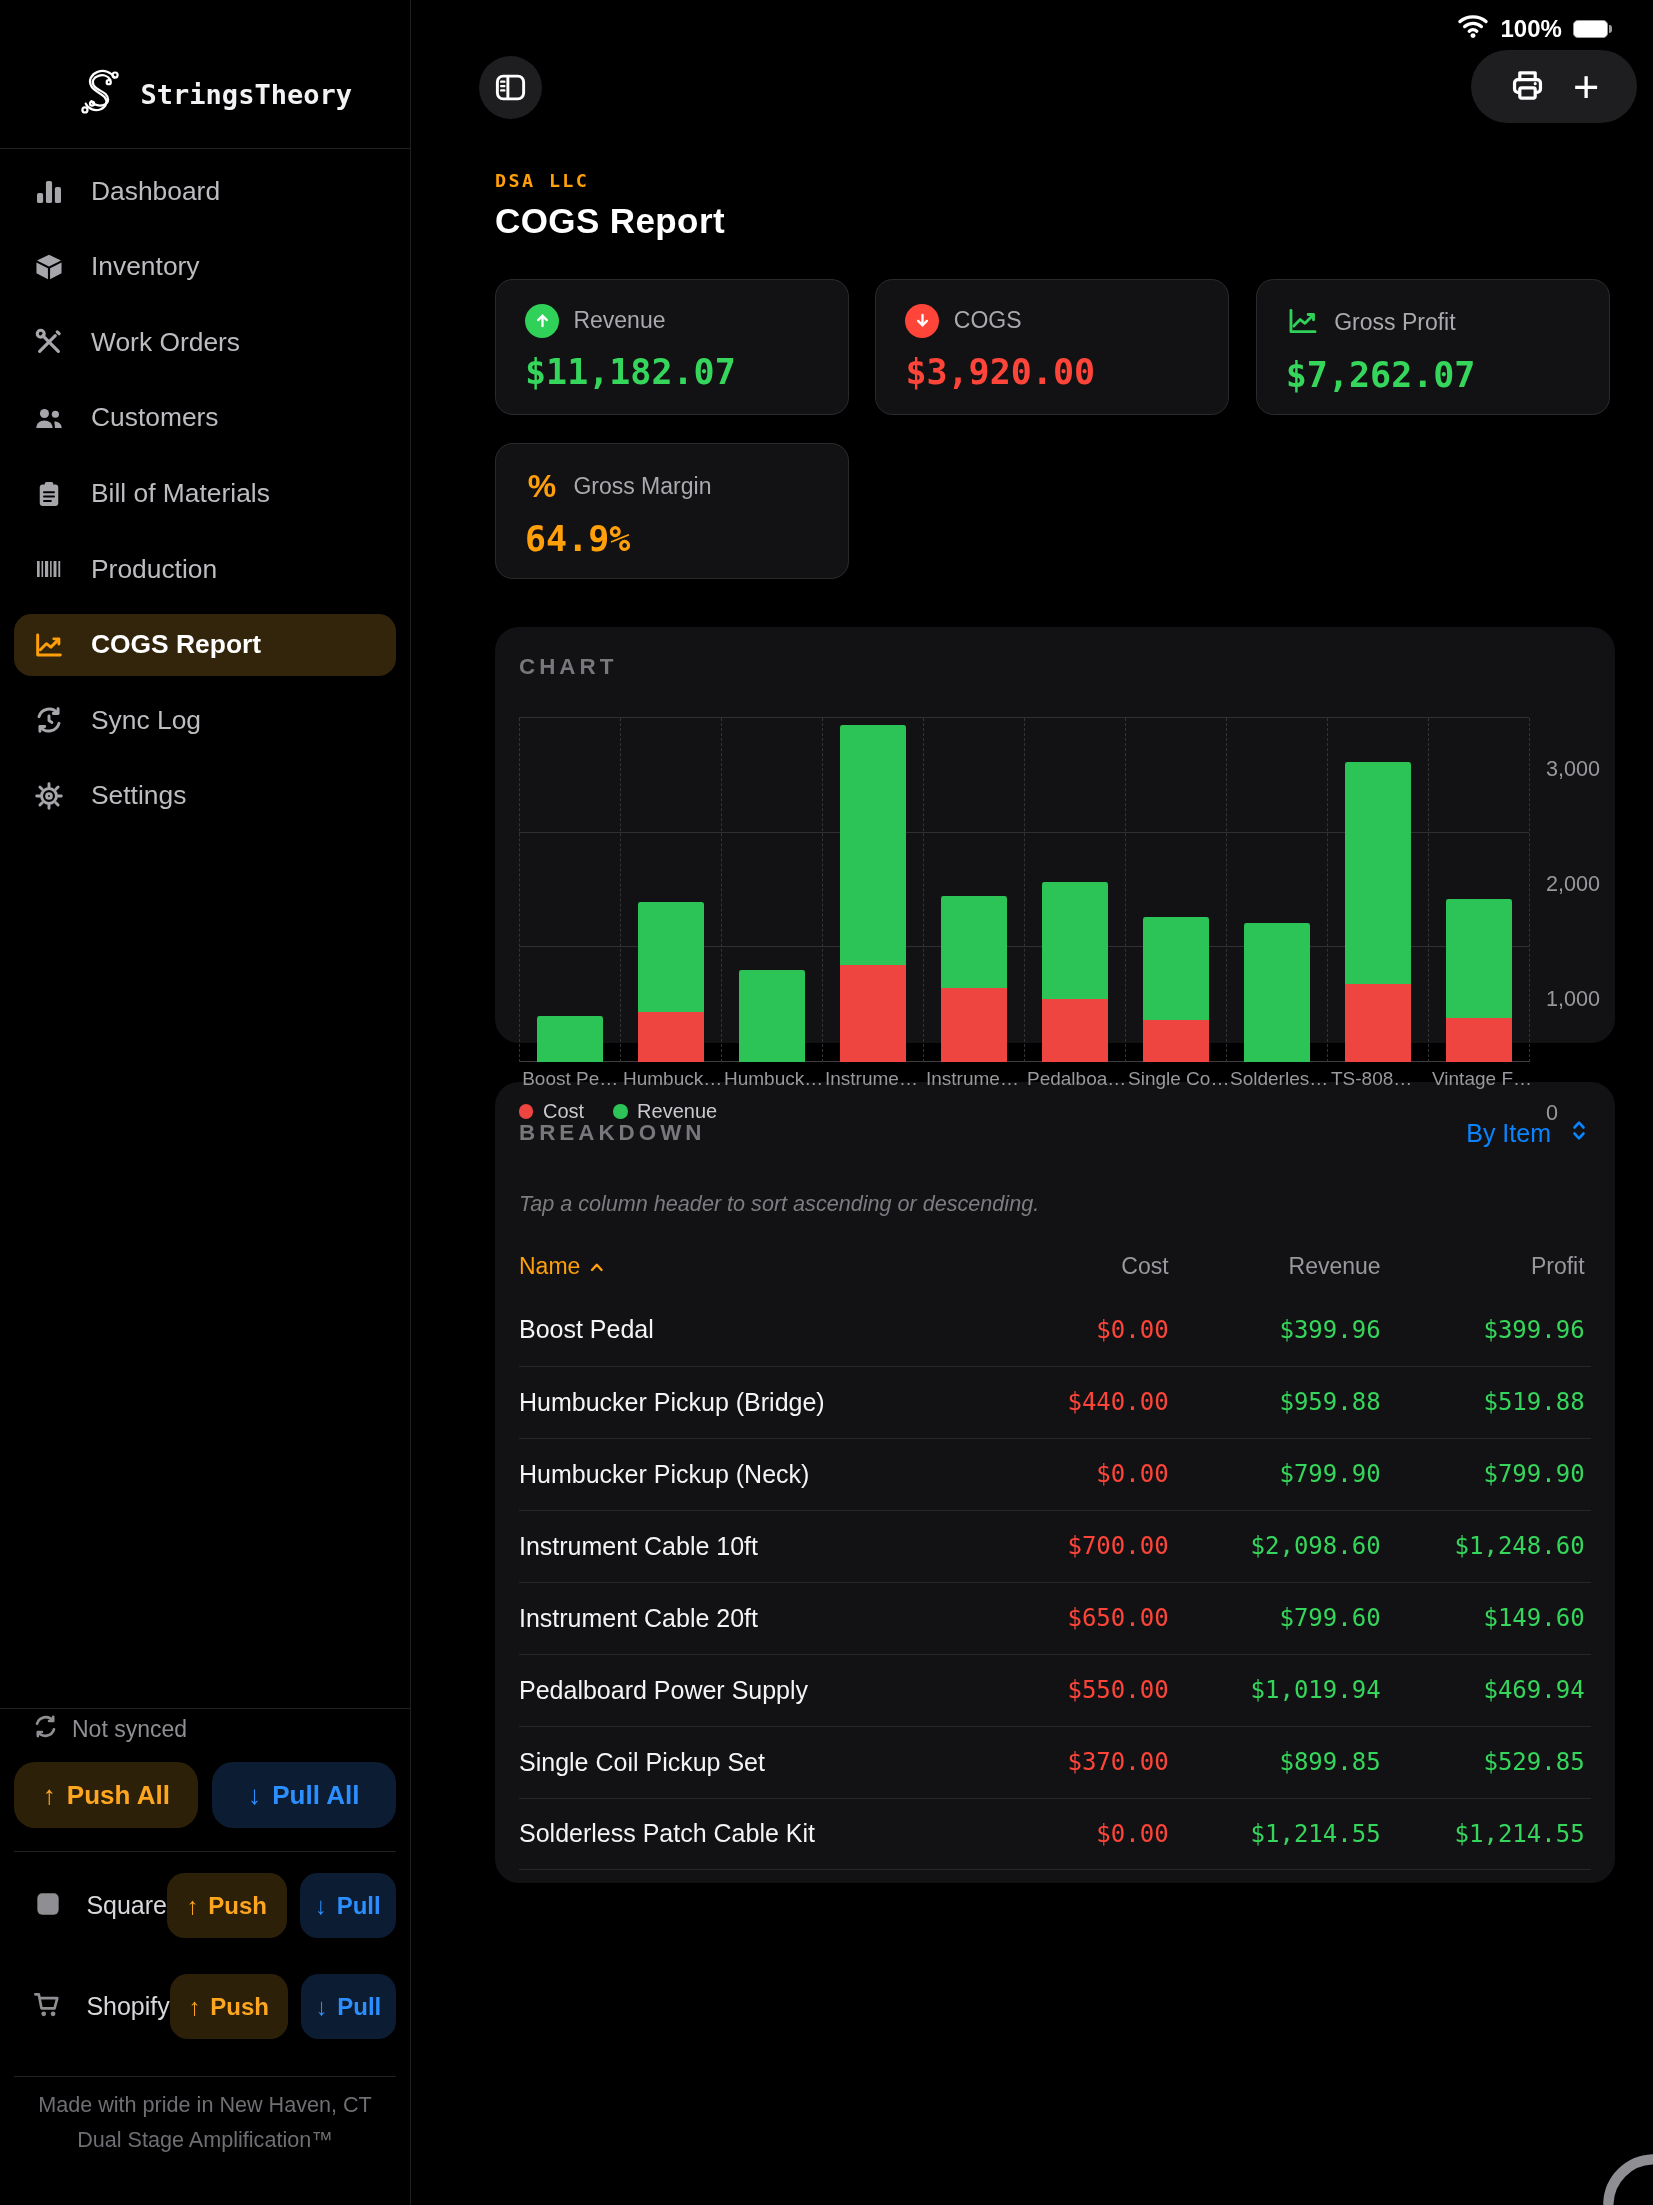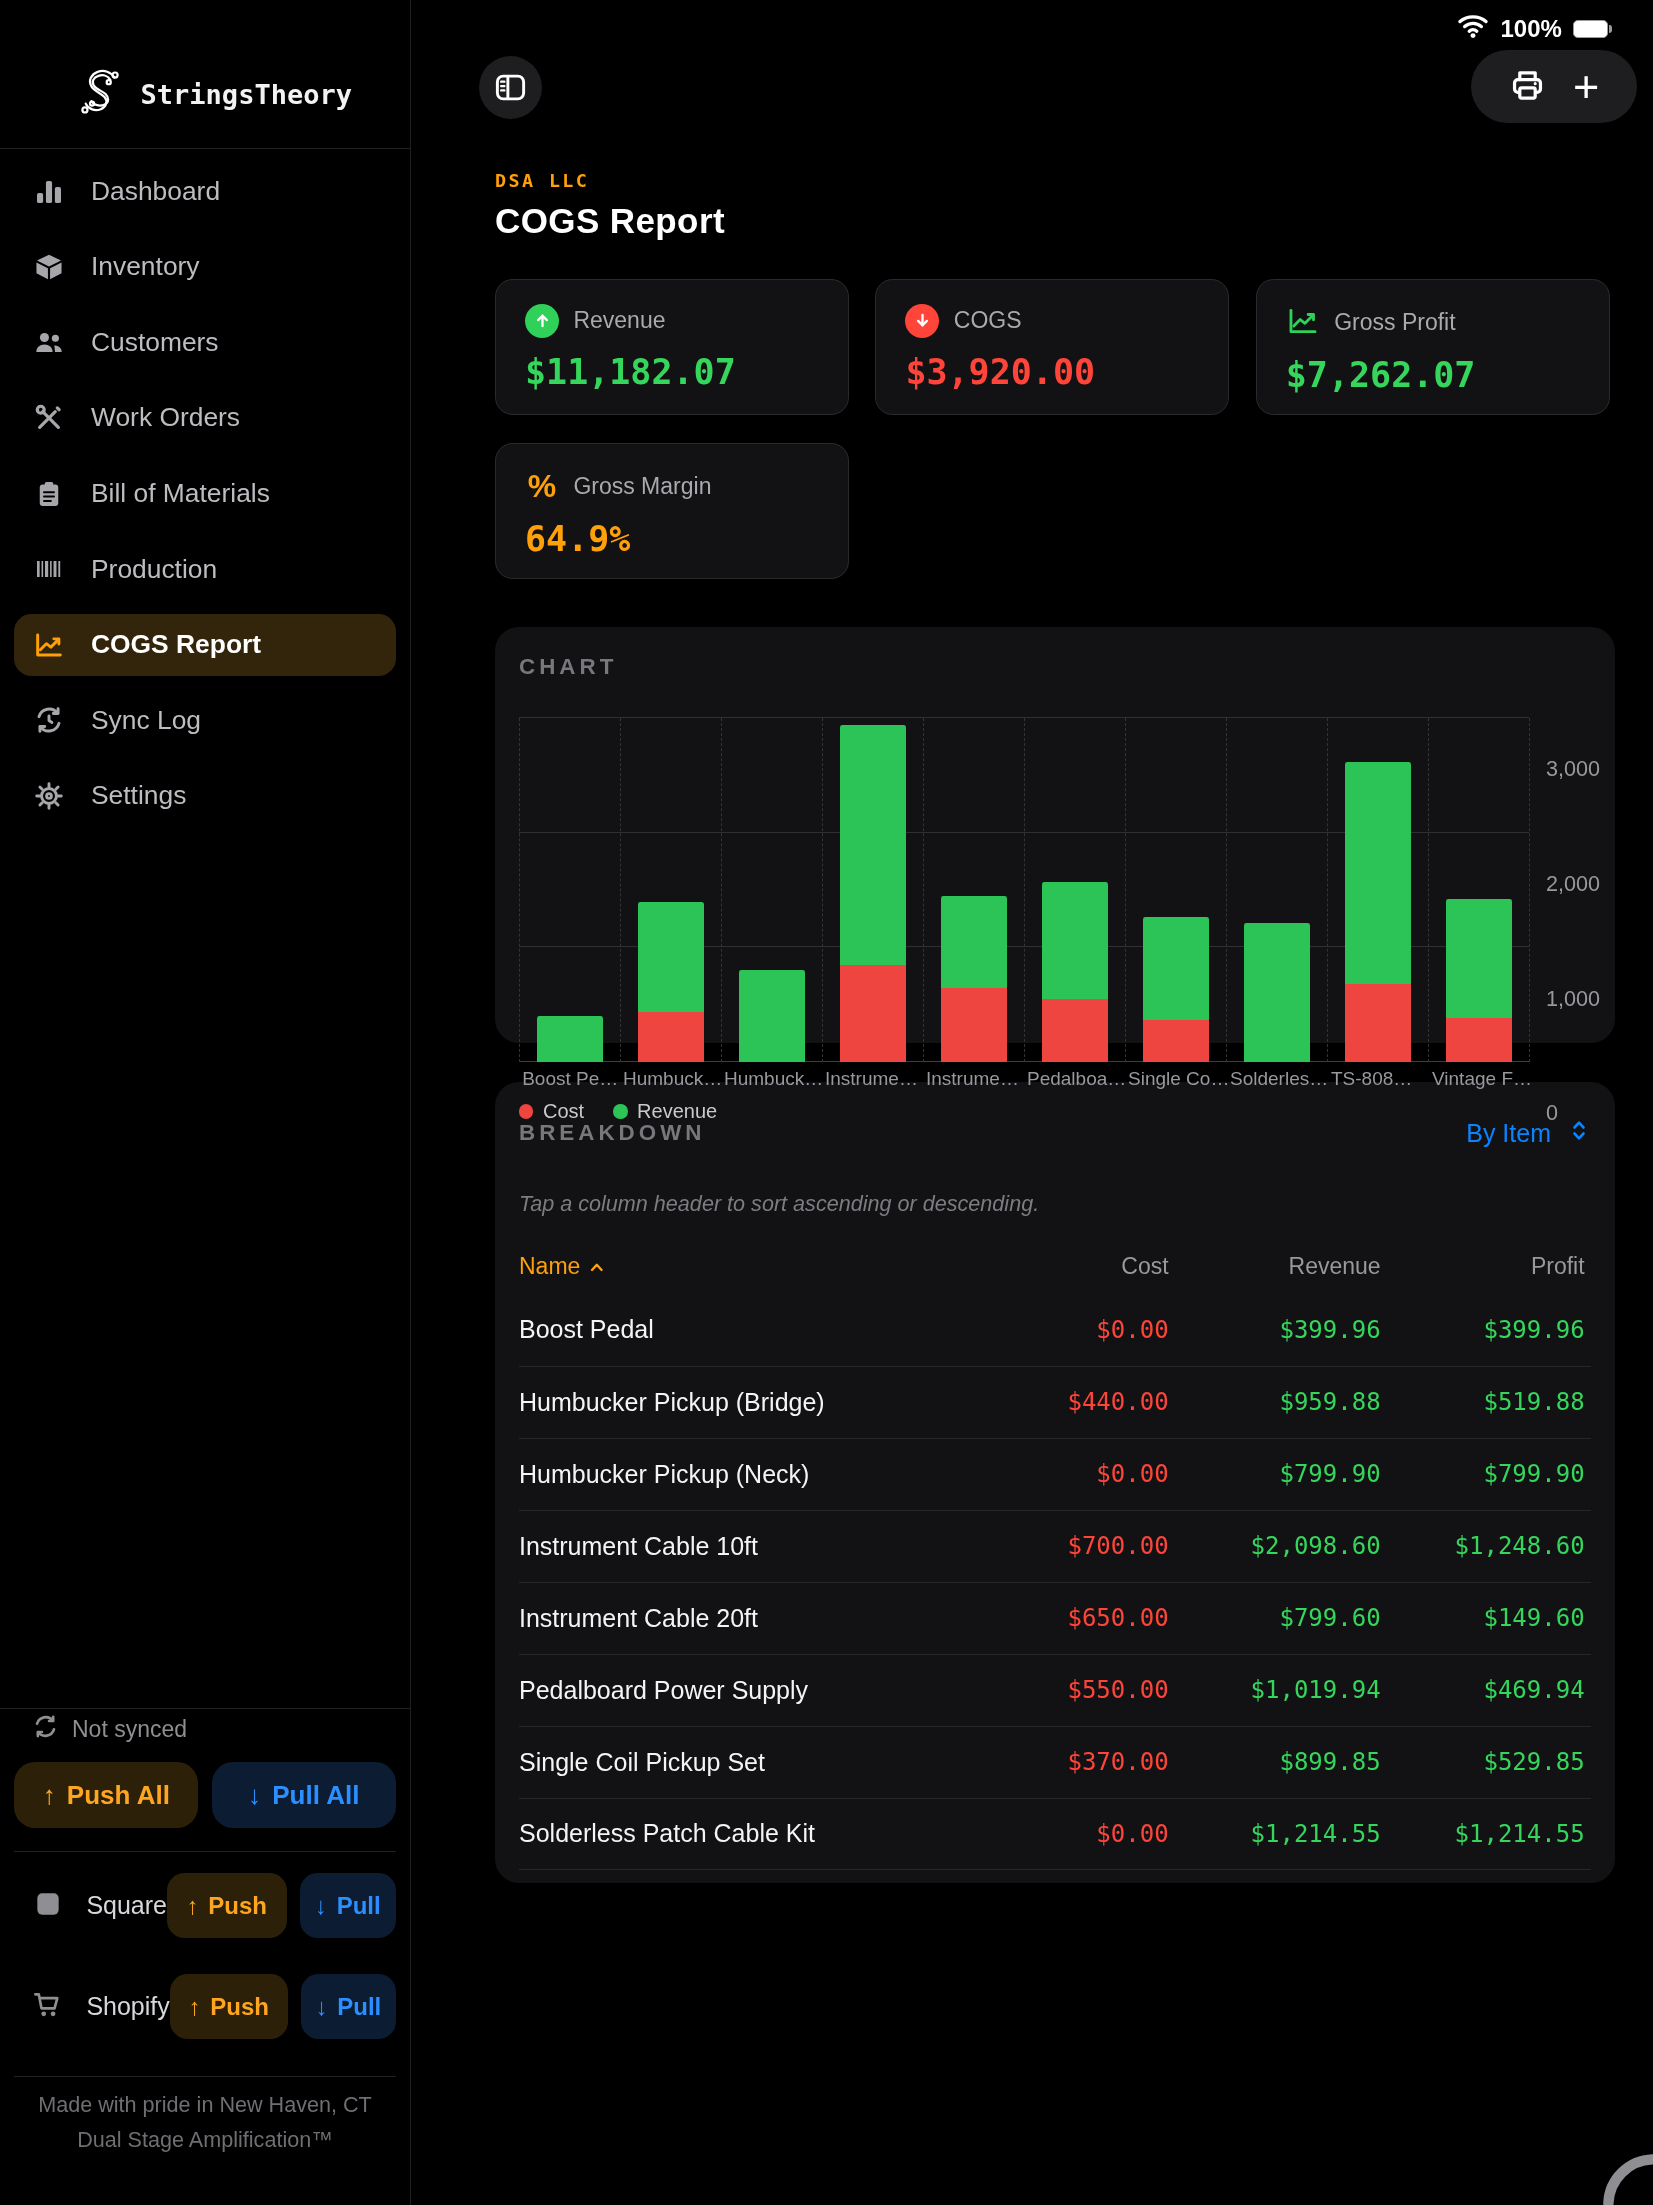--- a/index.html
+++ b/index.html
@@ -186,43 +186,43 @@
                 <path d="M12 2.8 3 7.2l9 4.4 9-4.4z"></path>
                 <path d="M2.6 8.6v8l8.6 4.6v-8.3z"></path>
                 <path d="M21.4 8.6v8l-8.6 4.6v-8.3z"></path>
               </g>
             </svg>
           </span>
         <span>Inventory</span>
       </div>
       <div class="nav-item">
         <span class="nicon">
+            <svg width="32" height="32" viewBox="0 0 24 24">
+              <g stroke-width="2.4">
+                <path d="M7.3 7.3 19 19"></path>
+                <path d="M16.7 7.3 5 19"></path>
+                <circle cx="5.8" cy="5.8" r="2.6"></circle>
+                <path d="M18.2 4.4l1.4 1.4"></path>
+              </g>
+            </svg>
+          </span>
+        <span>Work Orders</span>
+      </div>
+      <div class="nav-item">
+        <span class="nicon">
             <svg width="34" height="32" viewBox="0 0 24 24">
               <g class="fil">
                 <circle cx="8.6" cy="8.6" r="3.4"></circle>
                 <path d="M2.5 19.5c0-3.4 2.7-5.6 6.1-5.6s6.1 2.2 6.1 5.6z"></path>
                 <circle cx="16.8" cy="9.2" r="2.7"></circle>
                 <path d="M16 14.6c3.2 0 5.5 1.9 5.5 4.9h-5z"></path>
               </g>
             </svg>
           </span>
         <span>Customers</span>
-      </div>
-      <div class="nav-item">
-        <span class="nicon">
-            <svg width="32" height="32" viewBox="0 0 24 24">
-              <g stroke-width="2.4">
-                <path d="M7.3 7.3 19 19"></path>
-                <path d="M16.7 7.3 5 19"></path>
-                <circle cx="5.8" cy="5.8" r="2.6"></circle>
-                <path d="M18.2 4.4l1.4 1.4"></path>
-              </g>
-            </svg>
-          </span>
-        <span>Work Orders</span>
       </div>
       <div class="nav-item">
         <span class="nicon">
             <svg width="30" height="32" viewBox="0 0 24 24">
               <rect x="4.6" y="4.4" width="14.8" height="17.2" rx="2.4" class="fil"></rect>
               <rect x="8.6" y="2.4" width="6.8" height="4" rx="1.3" class="fil"></rect>
               <g stroke="#000" stroke-width="1.6">
                 <path d="M8 10.5h8"></path>
                 <path d="M8 14h8"></path>
                 <path d="M8 17.5h5.5"></path>

